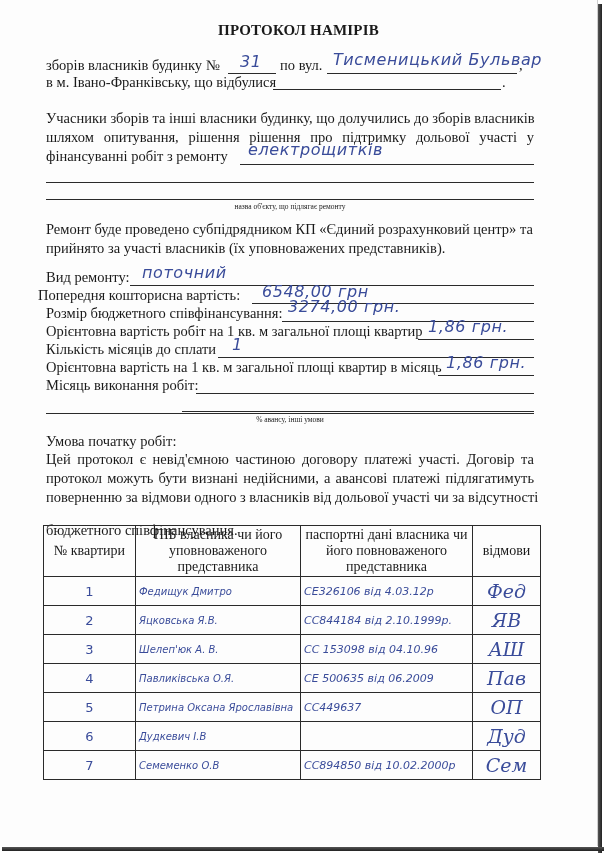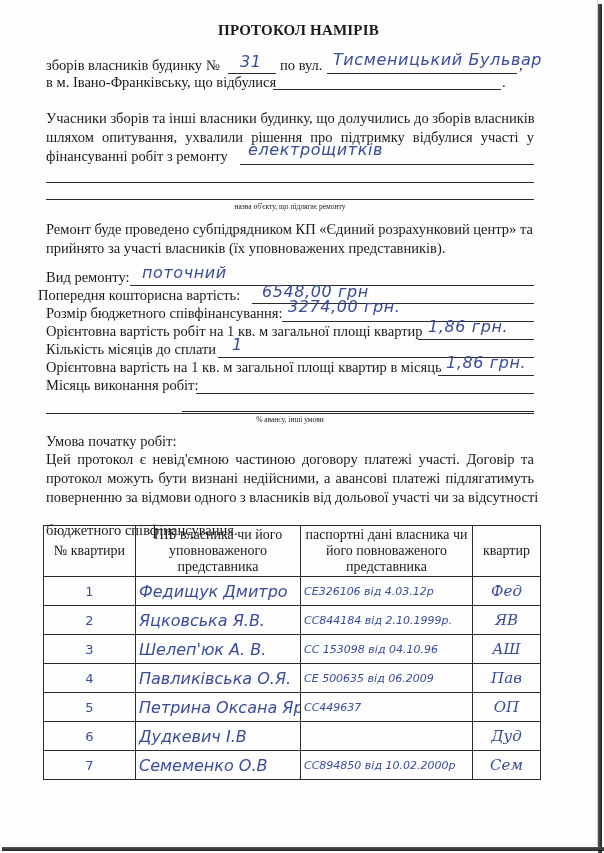--- a/index.html
+++ b/index.html
@@ -27,23 +27,23 @@
     position: absolute; left: 43px; top: 525px; width: 497px; border-collapse: collapse;
     font-size: 14px; table-layout: fixed;
   }
   table.owners td, table.owners th {
     border: 1px solid #2a2a2a; padding: 0 3px; text-align: center; font-weight: normal; vertical-align: middle;
     overflow: hidden; white-space: nowrap;
   }
   table.owners th { height: 50px; line-height: 16px; white-space: normal; }
   table.owners td { height: 28px; }
   table.owners td.num { color: #3a4c9a; font-family: "DejaVu Sans", sans-serif; font-size: 13px; }
-  table.owners td.name, table.owners td.pass { text-align: left; color: #3a4c9a; font-family: "DejaVu Sans", sans-serif; font-style: italic; font-size: 16px; }
+  table.owners td.name, table.owners td.pass { text-align: left; color: #3a4c9a; font-family: "DejaVu Sans", sans-serif; font-style: italic; font-size: 10px; }
   table.owners td.pass { font-size: 11px; }
-  table.owners td.sig { color: #3a4c9a; font-family: "DejaVu Serif", serif; font-style: italic; font-size: 15px; }
+  table.owners td.sig { color: #3a4c9a; font-family: "DejaVu Serif", serif; font-style: italic; font-size: 19px; }
 </style>
 </head>
 <body>
 
 <div class="page"></div>
 <div class="shadow-right"></div>
 <div class="shadow-bottom"></div>
 
 <div class="title">ПРОТОКОЛ НАМІРІВ</div>
 
@@ -53,21 +53,21 @@
 <div class="line" style="left:280px; top:56px;">по вул.</div>
 <div class="rule" style="left:327px; top:73px; width:190px;"></div>
 <div class="hand" style="left:333px; top:50px;">Тисменицький Бульвар</div>
 <div class="line" style="left:519px; top:56px;">,</div>
 <div class="line" style="left:46px; top:73px;">в м. Івано-Франківську, що відбулися</div>
 <div class="rule" style="left:273px; top:89px; width:228px;"></div>
 <div class="hand" style="left:280px; top:72px;"></div>
 <div class="line" style="left:502px; top:73px;">.</div>
 
 <div class="line" style="left:46px; top:109px; width:488px; text-align:justify; text-align-last:justify;">Учасники зборів та інші власники будинку, що долучились до зборів власників</div>
-<div class="line" style="left:46px; top:128px; width:488px; text-align:justify; text-align-last:justify;">шляхом опитування, ухвалили рішення про підтримку відбулися участі у</div>
+<div class="line" style="left:46px; top:128px; width:488px; text-align:justify; text-align-last:justify;">шляхом опитування, рішення рішення про підтримку дольової участі у</div>
 <div class="line" style="left:46px; top:147px;">фінансуванні робіт з ремонту</div>
 <div class="rule" style="left:240px; top:164px; width:294px;"></div>
 <div class="hand" style="left:248px; top:140px;">електрощитків</div>
 <div class="rule" style="left:46px; top:182px; width:488px;"></div>
 <div class="rule" style="left:46px; top:199px; width:488px;"></div>
 <div class="caption" style="left:46px; width:488px; top:202px;">назва об'єкту, що підлягає ремонту</div>
 
 <div class="line" style="left:46px; top:220px;">Ремонт буде проведено субпідрядником КП «Єдиний розрахунковий центр» та</div>
 <div class="line" style="left:46px; top:239px;">прийнято за участі власників (їх уповноважених представників).</div>
 
@@ -116,21 +116,21 @@
     <col style="width:92px">
       <col style="width:165px">
       <col style="width:172px">
       <col style="width:68px">
   </colgroup>
   <thead>
     <tr>
       <th>№ квартири</th>
       <th>ПІБ власника чи його уповноваженого представника</th>
       <th>паспортні дані власника чи його повноваженого представника</th>
-      <th>квартир</th>
+      <th>відмови</th>
     </tr>
   </thead>
   <tbody id="owners-body">
       <tr>
         <td class="num">1</td>
         <td class="name">Федищук Дмитро</td>
         <td class="pass">СЕ326106 від 4.03.12р</td>
         <td class="sig">Фед</td>
       </tr>
       <tr>

